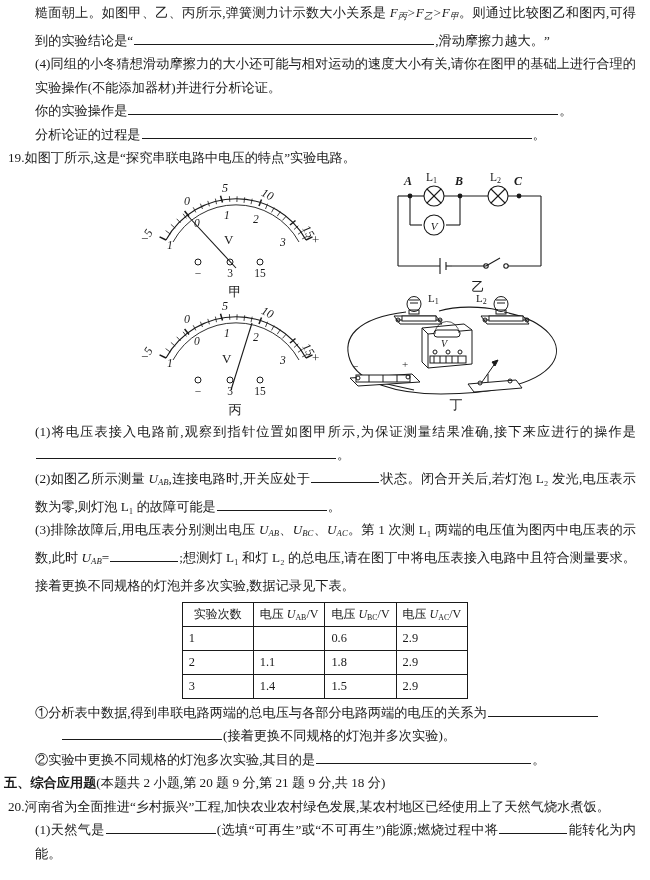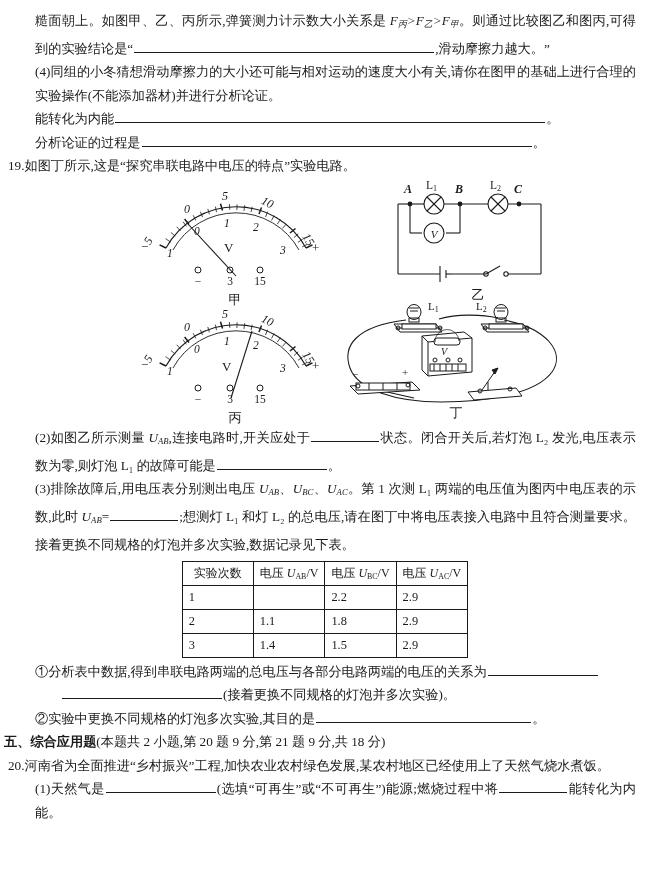--- a/index.html
+++ b/index.html
@@ -89,30 +89,30 @@
     line-height: 23.5px;
   }
   svg { display: block; }
   .svgwrap { position: absolute; }
 </style>
 </head>
 <body>
 
 <div class="page">
 
-  <div class="para q-body" style="padding-top:9px;">
+  <div class="para q-body" style="padding-top:1px;">
     <span>糙面朝上。如图甲、乙、丙所示,弹簧测力计示数大小关系是 </span><span class="ital"><i>F</i><sub>丙</sub>&gt;<i>F</i><sub>乙</sub>&gt;<i>F</i><sub>甲</sub></span><span>。则通过比较图乙和图丙,可得到的实验结论是“</span><span class="blank b-xxl"></span><span>,滑动摩擦力越大。”</span>
   </div>
 
   <div class="para q-body">
     <span>(4)同组的小冬猜想滑动摩擦力的大小还可能与相对运动的速度大小有关,请你在图甲的基础上进行合理的实验操作(不能添加器材)并进行分析论证。</span>
   </div>
 
   <div class="para q-body">
-    <span>能转化为内能</span><span class="blank b-fill"></span><span>。</span>
+    <span>你的实验操作是</span><span class="blank b-fill"></span><span>。</span>
   </div>
 
   <div class="para q-body">
     <span>分析论证的过程是</span><span class="blank b-fill2"></span><span>。</span>
   </div>
 
   <div class="para q-num" style="padding-left:8px;">
     <span>19.</span><span>如图丁所示,这是“探究串联电路中电压的特点”实验电路。</span>
   </div>
 
@@ -399,20 +399,23 @@
           <path d="M 156 72 L 162 70 L 159 76 Z" fill="#1a1a1a"></path>
           <circle cx="144" cy="93" r="2"></circle>
           <circle cx="174" cy="91" r="2"></circle>
           <line x1="152" y1="84" x2="152" y2="92"></line>
         </g>
       </svg>
       <div class="fig-caption" style="width:240px; margin-top:-6px;">丁</div>
     </div>
   </div>
 
+  <div class="para q-body" style="margin-top:2px;">
+    <span>(1)将电压表接入电路前,观察到指针位置如图甲所示,为保证测量结果准确,接下来应进行的操作是</span><span class="blank b-xxl"></span><span>。</span>
+  </div>
 
   <div class="para q-body">
     <span>(2)如图乙所示测量 </span><span class="ital"><i>U</i><sub>AB</sub></span><span>,连接电路时,开关应处于</span><span class="blank b-sm"></span><span>状态。闭合开关后,若灯泡 L₂ 发光,电压表示数为零,则灯泡 L₁ 的故障可能是</span><span class="blank b-md"></span><span>。</span>
   </div>
 
   <div class="para q-body">
     <span>(3)排除故障后,用电压表分别测出电压 </span><span class="ital"><i>U</i><sub>AB</sub></span>、<span class="ital"><i>U</i><sub>BC</sub></span>、<span class="ital"><i>U</i><sub>AC</sub></span><span>。第 1 次测 L₁ 两端的电压值为图丙中电压表的示数,此时 </span><span class="ital"><i>U</i><sub>AB</sub></span><span>=</span><span class="blank b-sm"></span><span>;想测灯 L₁ 和灯 L₂ 的总电压,请在图丁中将电压表接入电路中且符合测量要求。接着更换不同规格的灯泡并多次实验,数据记录见下表。</span>
   </div>
 
   <table class="data">
@@ -421,21 +424,21 @@
         <th>实验次数</th>
         <th>电压 <i class="ital">U</i><sub>AB</sub>/V</th>
         <th>电压 <i class="ital">U</i><sub>BC</sub>/V</th>
         <th>电压 <i class="ital">U</i><sub>AC</sub>/V</th>
       </tr>
     </thead>
     <tbody>
       <tr>
         <td>1</td>
         <td></td>
-        <td>2.2</td>
+        <td>0.6</td>
         <td>2.9</td>
       </tr>
       <tr>
         <td>2</td>
         <td>1.1</td>
         <td>1.8</td>
         <td>2.9</td>
       </tr>
       <tr>
         <td>3</td>

